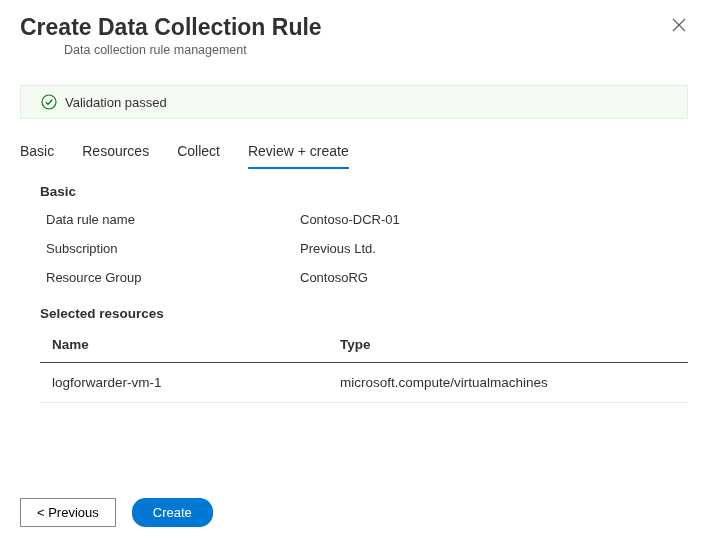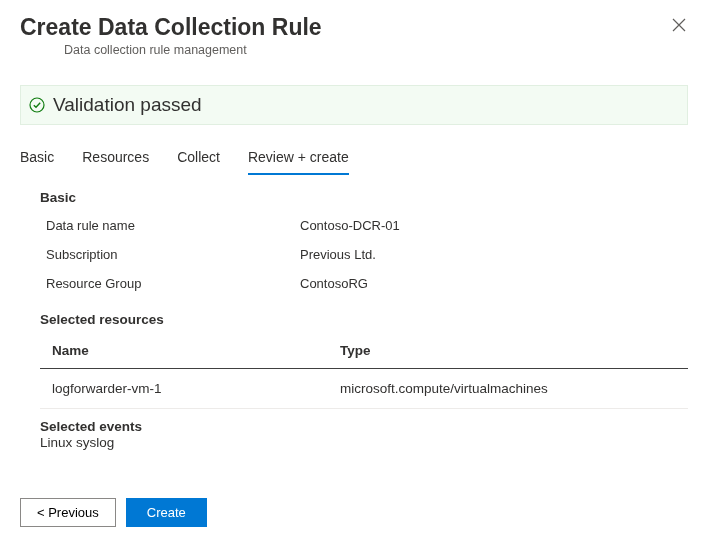--- a/index.html
+++ b/index.html
@@ -32,25 +32,25 @@
       position: absolute;
       top: 18px;
       right: 22px;
       cursor: pointer;
       color: #605e5c;
     }
     .validation-banner {
       margin: 18px 20px 0 20px;
       background: #f3fbf3;
       border: 1px solid #e1efe1;
-      padding: 8px 8px;
+      padding: 8px 20px;
       display: flex;
       align-items: center;
       gap: 8px;
-      font-size: 19px;
+      font-size: 13px;
       color: #323130;
     }
     .validation-banner .check {
       color: #107c10;
       display: inline-flex;
     }
     .tabs {
       display: flex;
       gap: 28px;
       padding: 18px 20px 0 20px;
@@ -114,35 +114,36 @@
     }
     .events-value {
       font-size: 13.5px;
       margin-top: 1px;
     }
     .footer {
       position: absolute;
       bottom: 18px;
       left: 20px;
       display: flex;
-      gap: 10px;
+      gap: 16px;
     }
     .btn {
       font-size: 13px;
       padding: 6px 16px;
       border: 1px solid #8a8886;
       background: #fff;
       cursor: pointer;
       font-family: inherit;
     }
     .btn-primary {
       background: #0078d4;
       border-color: #0078d4;
       color: #fff;
       padding: 6px 20px;
+      border-radius: 13px;
     }
   </style>
 </head>
 <body>
 
 <div class="header">
   <div class="page-title">Create Data Collection Rule</div>
   <div class="page-subtitle">Data collection rule management</div>
   <div class="close-btn">
     <span>
@@ -193,22 +194,18 @@
   <div class="table-header">
     <div class="col-name">Name</div>
     <div class="col-type">Type</div>
   </div>
 
   <div class="table-row">
     <div class="col-name">logforwarder-vm-1</div>
     <div class="col-type">microsoft.compute/virtualmachines</div>
   </div>
 
-  <div class="events-section">
-    <div class="events-heading">Selected events</div>
-    <div class="events-value">Linux syslog</div>
-  </div>
 </div>
 
 <div class="footer">
   <button class="btn">&lt;  Previous</button>
   <button class="btn btn-primary">Create</button>
 </div>
 
 </body></html>

